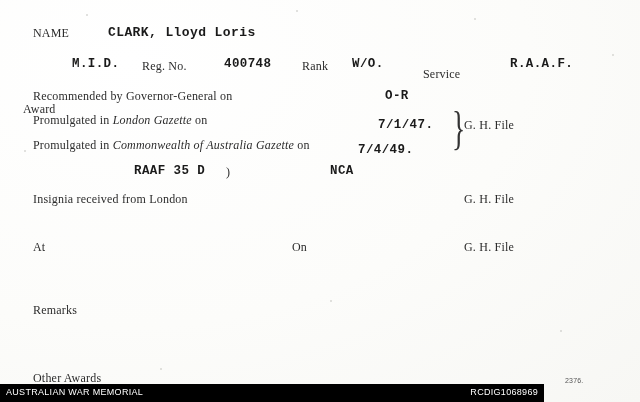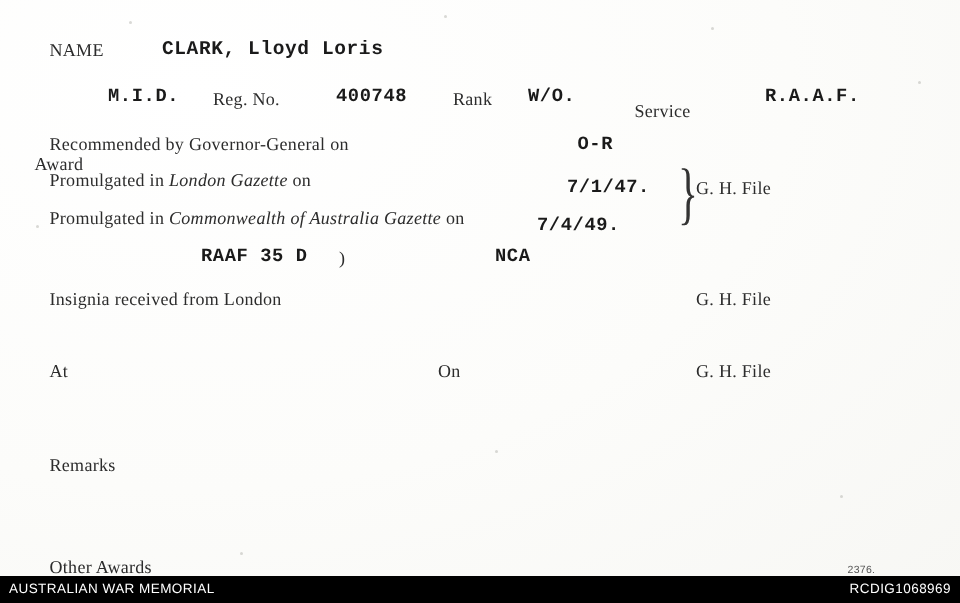--- a/index.html
+++ b/index.html
@@ -65,21 +65,21 @@
     line-height: 46px;
     color: #333;
     transform: scaleX(.6);
     transform-origin: left center;
   }
 
   .footer-bar {
     position: absolute;
     left: 0;
     bottom: 0;
-    width: 640px;
+    width: 544px;
     height: 18px;
     background: #000000;
   }
   .footer-left {
     position: absolute;
     left: 6px;
     top: 3px;
     font-family: "Liberation Sans", sans-serif;
     font-size: 9px;
     color: #ffffff;

